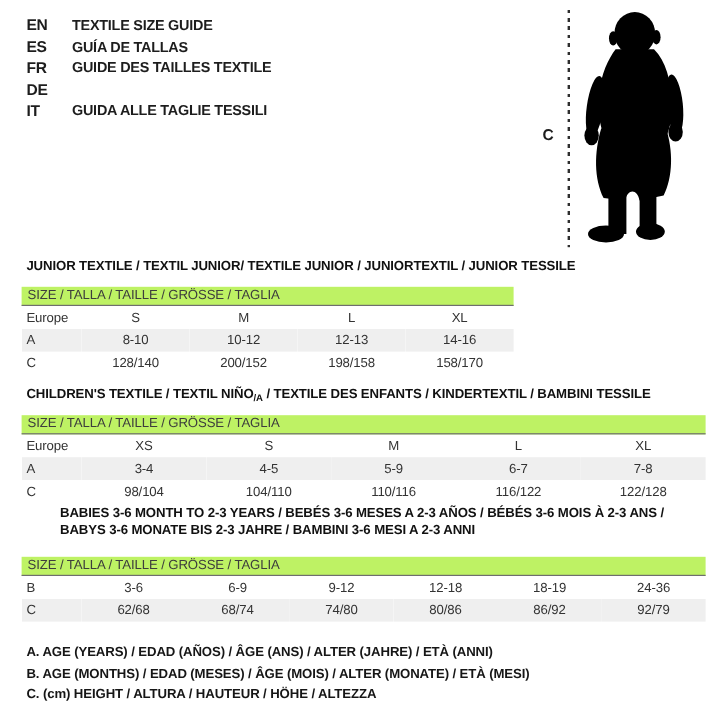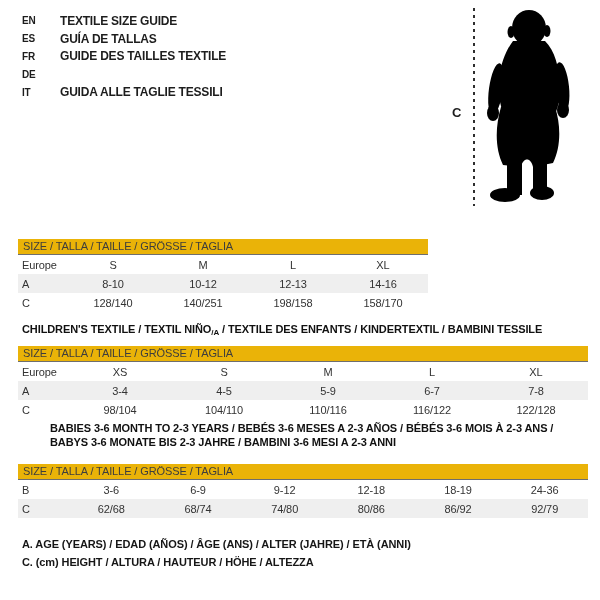--- a/index.html
+++ b/index.html
@@ -2,38 +2,38 @@
 <html><head>
 <meta charset="utf-8">
 <style>
   html,body{margin:0;padding:0;background:#fff;}
   #page{position:relative;width:600px;height:600px;background:#ffffff;overflow:hidden;
         font-family:"Liberation Sans", sans-serif;color:#1d1d1d;}
 
   
   .lang-list{position:absolute;left:22px;top:12px;}
   .lang-row{display:flex;height:17.8px;align-items:center;}
-  .lang-code{width:38px;font-size:10px;font-weight:bold;letter-spacing:-0.2px;}
+  .lang-code{width:38px;font-size:13px;font-weight:bold;letter-spacing:-0.2px;}
   .lang-text{font-size:12px;font-weight:bold;letter-spacing:-0.2px;white-space:nowrap;text-align:center;}
 
   
   .measure-line{position:absolute;left:473px;top:8px;width:2px;height:198px;
       background:repeating-linear-gradient(to bottom,#2e2e2e 0 3px,transparent 3px 7px);}
   .measure-label{position:absolute;left:452px;top:105px;font-size:13px;font-weight:bold;}
   .baby-svg{position:absolute;left:483px;top:7px;}
 
   
   .sec-title{position:absolute;left:22px;font-size:11px;font-weight:bold;color:#111;
       letter-spacing:-0.1px;white-space:nowrap;}
   .sec-title .sub{font-size:8px;vertical-align:-2px;}
   .sec-title-multiline{white-space:normal;line-height:14px;}
 
   
   .size-table{position:absolute;left:18px;}
-  .size-bar{background:#eab308;border-bottom:1px solid #6e6e6e;height:15px;line-height:15px;
+  .size-bar{background:#bef264;border-bottom:1px solid #6e6e6e;height:15px;line-height:15px;
       padding-left:5px;font-size:11px;color:#3d3d3d;letter-spacing:-0.1px;}
   .size-table table{width:100%;border-collapse:collapse;table-layout:fixed;}
   .size-table td{font-size:11px;color:#333;height:19px;padding:0;text-align:center;
       letter-spacing:-0.1px;overflow:hidden;}
   .size-table td.lbl{text-align:left;padding-left:4px;}
   .size-table tr:nth-child(2){background:#efefef;}
   col.label-col{width:50px;}
 
   
   .notes{position:absolute;left:22px;top:536px;}
@@ -80,20 +80,21 @@
       <ellipse cx="79" cy="80" rx="7" ry="25" transform="rotate(-6 79 80)"></ellipse>
       <ellipse cx="80" cy="103" rx="6" ry="8"></ellipse>
       <path d="M18,100 C12,120 12,142 20,158 L38,160 C40,150 48,150 50,160 L70,156 C78,140 78,118 72,100 Z"></path>
       <rect x="24" y="150" width="15" height="38"></rect>
       <rect x="50" y="148" width="14" height="36"></rect>
       <ellipse cx="22" cy="188" rx="15" ry="7"></ellipse>
       <ellipse cx="59" cy="186" rx="12" ry="7"></ellipse>
     </g>
   </svg>
 
+  <div class="sec-title" style="top:216px;">JUNIOR TEXTILE / TEXTIL JUNIOR/ TEXTILE JUNIOR / JUNIORTEXTIL / JUNIOR TESSILE</div>
   <div class="size-table" style="top:239px;width:410px;">
     <div class="size-bar">SIZE / TALLA / TAILLE / GRÖSSE / TAGLIA</div>
     <table>
       <colgroup>
           <col class="label-col">
           <col>
           <col>
           <col>
           <col>
         </colgroup>
@@ -108,21 +109,21 @@
       <tr>
         <td class="lbl">A</td>
         <td>8-10</td>
         <td>10-12</td>
         <td>12-13</td>
         <td>14-16</td>
       </tr>
       <tr>
         <td class="lbl">C</td>
         <td>128/140</td>
-        <td>140/251</td>
+        <td>200/152</td>
         <td>198/158</td>
         <td>158/170</td>
       </tr>
       </tbody>
     </table>
   </div>
 
   <div class="sec-title" style="top:323px;">
     <span>CHILDREN'S TEXTILE / TEXTIL NIÑO</span><span class="sub">/A</span><span> / TEXTILE DES ENFANTS / KINDERTEXTIL / BAMBINI TESSILE</span>
   </div>
@@ -200,16 +201,17 @@
         <td>80/86</td>
         <td>86/92</td>
         <td>92/79</td>
       </tr>
       </tbody>
     </table>
   </div>
 
   <div class="notes">
     <div class="note-line">A. AGE (YEARS) / EDAD (AÑOS) / ÂGE (ANS) / ALTER (JAHRE) / ETÀ (ANNI)</div>
+    <div class="note-line">B. AGE (MONTHS) / EDAD (MESES) / ÂGE (MOIS) / ALTER (MONATE) / ETÀ (MESI)</div>
     <div class="note-line">C. (cm) HEIGHT / ALTURA / HAUTEUR / HÖHE / ALTEZZA</div>
   </div>
 
 </div>
 
 </body></html>

